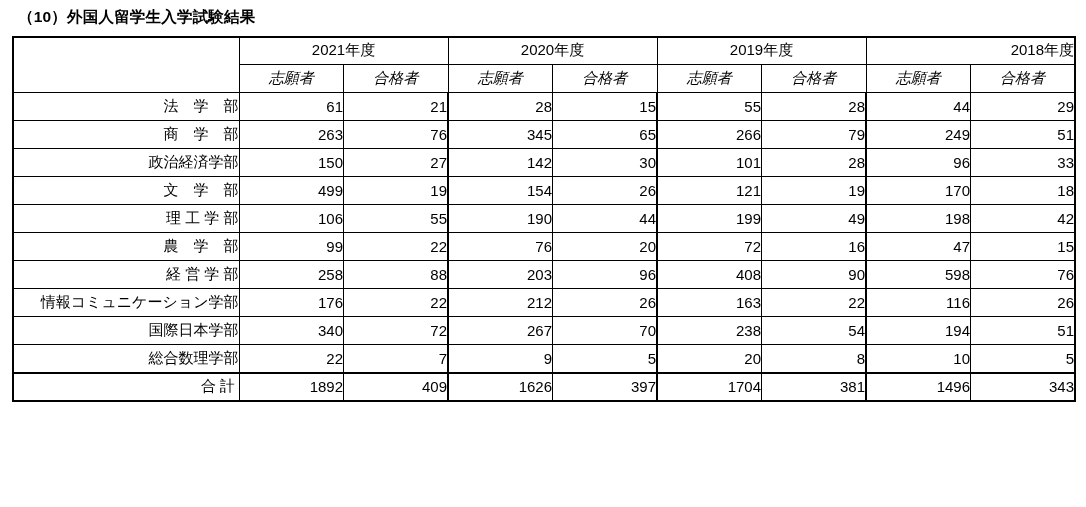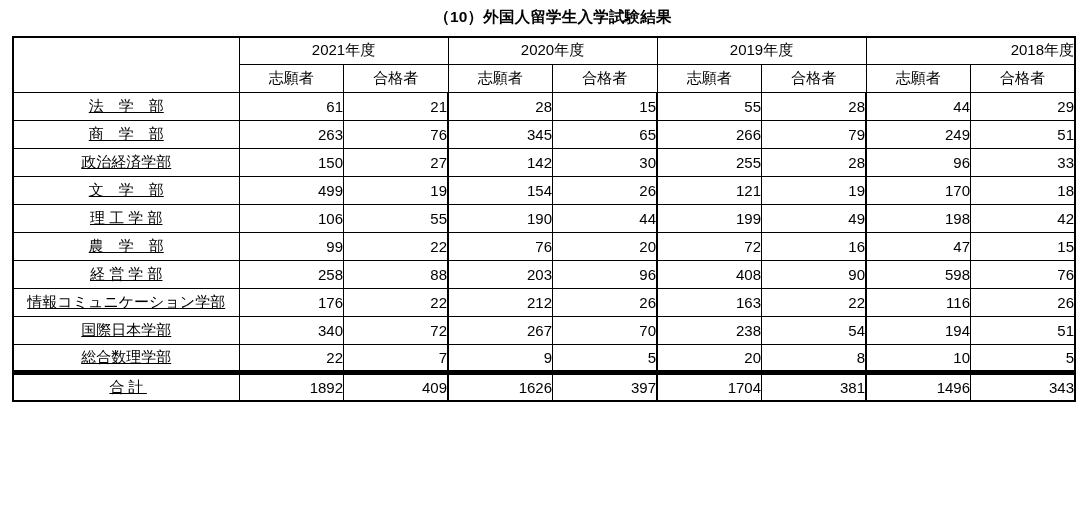--- a/index.html
+++ b/index.html
@@ -18,23 +18,22 @@
     position: relative;
     width: 1086px;
     height: 507px;
     box-sizing: border-box;
     padding: 6px 10px 0 10px;
   }
   .doc-title {
     font-size: 15.5px;
     font-weight: bold;
     letter-spacing: 0.2px;
-    margin: 0 0 8px 20px;
+    margin: 0 0 8px 8px;
     line-height: 1.4;
-    text-align: center;
   }
   table.data-table {
     border-collapse: collapse;
     table-layout: fixed;
     width: 1064px;
     margin-left: 2px;
   }
   table.data-table td,
   table.data-table th {
     border: 1px solid #000000;
@@ -53,50 +52,50 @@
     font-size: 15px;
     border-top: 2px solid #000 !important;
   }
   .yr-head.last {
     border-right: 2px solid #000 !important;
     text-align: right;
   }
   .sub-head {
     text-align: center;
     font-size: 15px;
+    font-style: italic;
   }
   .sub-head.rt {
     border-right: 2px solid #000 !important;
   }
   .row-label {
-    text-align: center;
+    text-align: right;
     font-size: 15px;
     padding: 0 4px;
     border-left: 2px solid #000 !important;
     white-space: nowrap;
-    text-decoration: underline;
   }
   .num {
     text-align: right;
     padding-right: 7px;
     font-size: 15px;
   }
   .num.groupend {
     border-right: 2px solid #000 !important;
   }
   .total-row td {
     border-top: 2px solid #000 !important;
     border-bottom: 2px solid #000 !important;
   }
   .total-row .row-label {
     letter-spacing: 0.25em;
     padding-left: 0.25em;
   }
   tr.last-data td {
-    border-bottom: 5px solid #000000;
+    border-bottom: 1px solid #000000;
   }
   col.c-label { width: 226px; }
   col.c-num { width: 104.5px; }
 </style>
 </head>
 <body>
 
 <div class="page">
 
   <div class="doc-title">（10）外国人留学生入学試験結果</div>
@@ -154,21 +153,21 @@
           <td class="num groupend">79</td>
           <td class="num">249</td>
           <td class="num groupend">51</td>
         </tr>
         <tr>
           <td class="row-label">政治経済学部</td>
           <td class="num">150</td>
           <td class="num groupend">27</td>
           <td class="num">142</td>
           <td class="num groupend">30</td>
-          <td class="num">255</td>
+          <td class="num">101</td>
           <td class="num groupend">28</td>
           <td class="num">96</td>
           <td class="num groupend">33</td>
         </tr>
         <tr>
           <td class="row-label">文　学　部</td>
           <td class="num">499</td>
           <td class="num groupend">19</td>
           <td class="num">154</td>
           <td class="num groupend">26</td>

